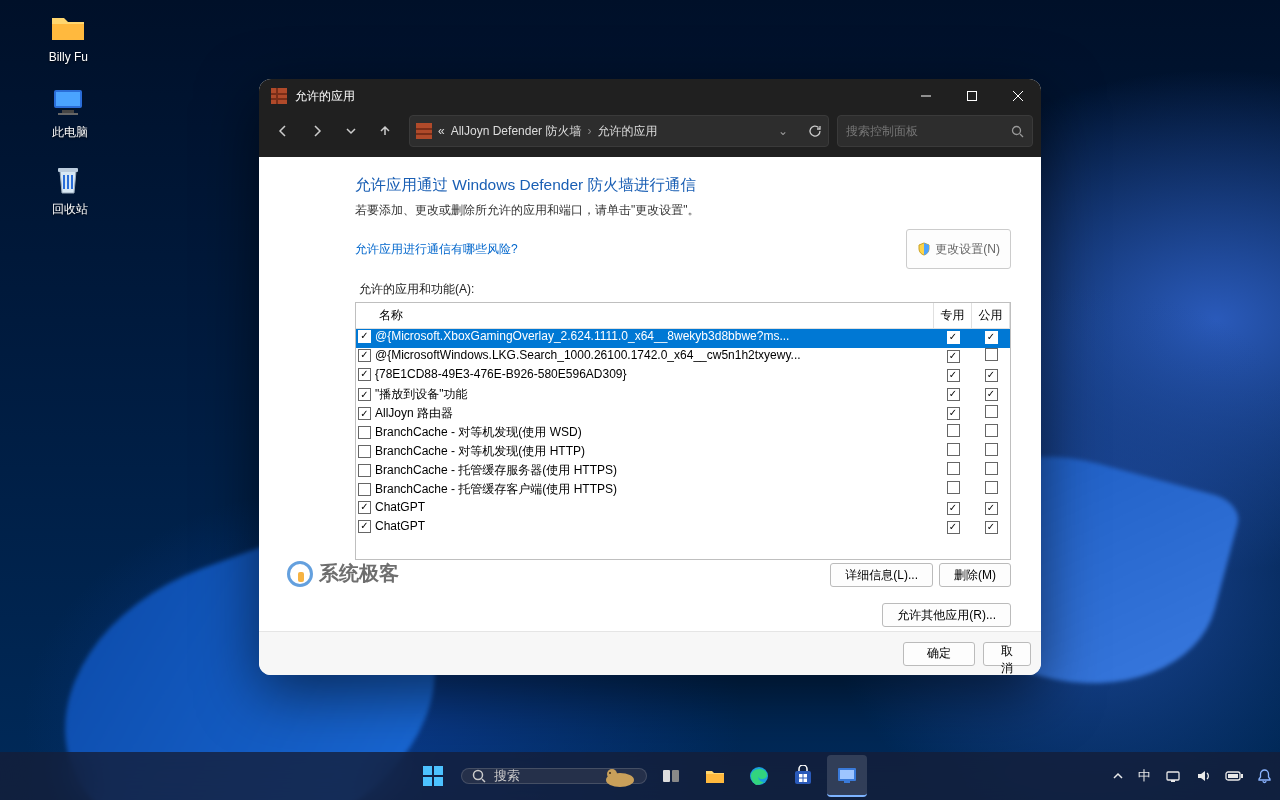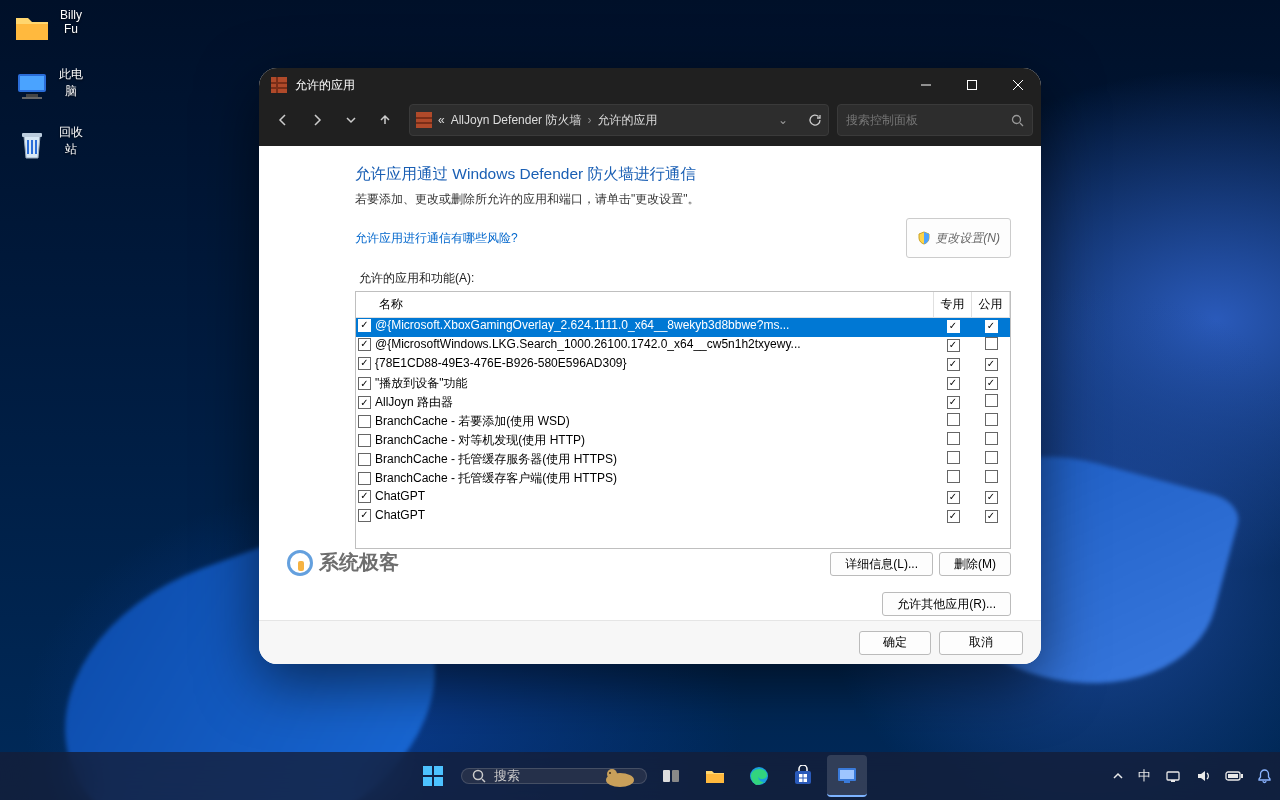--- a/index.html
+++ b/index.html
@@ -13,28 +13,28 @@
     radial-gradient(ellipse 500px 500px at 85% 70%, #1e4a9e 0%, transparent 55%),
     radial-gradient(ellipse 700px 500px at 95% 40%, #2a5aba 0%, transparent 50%),
     linear-gradient(180deg, #001029 0%, #001a3d 40%, #002a5a 100%);
 }
 .petal { position: absolute; border-radius: 50% 10% 50% 50%; filter: blur(2px); }
 .petal.p1 { width: 380px; height: 280px; left: 60px; bottom: -40px; background: linear-gradient(140deg,#0c4aa8,#1a6ad8); transform: rotate(-20deg); }
 .petal.p2 { width: 300px; height: 220px; right: 60px; bottom: 120px; background: linear-gradient(140deg,#1a5ac0,#3a7ae0); transform: rotate(15deg); }
 
 
 .desktop-icons { position: absolute; top: 8px; left: 12px; display: flex; flex-direction: column; gap: 18px; }
-.desktop-icon { width: 76px; display: flex; flex-direction: row; align-items: flex-start; gap: 2px; cursor: pointer; }
+.desktop-icon { width: 76px; display: flex; flex-direction: column; align-items: flex-end; gap: 2px; cursor: pointer; }
 .desktop-icon .ico { width: 40px; height: 40px; display:flex; align-items:center; justify-content:center; }
 .desktop-icon .lbl { color: #fff; font-size: 12px; text-align: center; text-shadow: 0 1px 2px rgba(0,0,0,.8); }
 
 
 .window {
-  position: absolute; left: 259px; top: 68px; width: 782px; height: 596px;
-  background: #fff; border-radius: 18px; box-shadow: 0 18px 60px rgba(0,0,0,.55);
+  position: absolute; left: 259px; top: 79px; width: 782px; height: 596px;
+  background: #fff; border-radius: 12px; box-shadow: 0 18px 60px rgba(0,0,0,.55);
   overflow: hidden; display: flex; flex-direction: column;
 }
 .titlebar { height: 34px; background: #202020; display: flex; align-items: center; color: #fff; }
 .titlebar .ticon { width: 16px; height: 16px; margin: 0 8px 0 12px; }
 .titlebar .ttitle { font-size: 12px; flex: 0 0 auto; }
 .titlebar .spacer { flex: 1; }
 .titlebar .wbtn { width: 46px; height: 34px; display:flex; align-items:center; justify-content:center; color:#fff; }
 
 .navbar { height: 44px; background: #202020; display:flex; align-items:center; gap:2px; padding: 0 8px 8px; }
 .navbtn { width: 32px; height: 32px; display:flex; align-items:center; justify-content:center; color:#ccc; border-radius:4px; }
@@ -45,21 +45,21 @@
 .searchbar { width: 196px; height:32px; background:#2d2d2d; border:1px solid #3a3a3a; border-radius:4px; display:flex; align-items:center; padding:0 8px; color:#999; font-size:12px; }
 .searchbar input { flex:1; background:transparent; border:none; outline:none; color:#f0abfc; font-size:12px; }
 
 .content { flex:1; background:#fff; padding: 18px 30px 12px 96px; overflow:auto; position:relative; }
 .content h1 { color:#1a5fb4; font-size:15.5px; font-weight:400; margin-bottom:6px; }
 .content .subtext { font-size:12px; color:#333; margin-bottom:10px; }
 .content .risk-link { color:#0066cc; font-size:12px; cursor:pointer; }
 
 .settings-row { display:flex; align-items:center; margin-bottom:12px; }
 .settings-row .grow { flex:1; }
-.settings-btn { height:40px; padding:12px 10px; font-size:12px; background:#fdfdfd; border:1px solid #ccc; border-radius:3px; display:flex; align-items:center; gap:4px; cursor:default; color:#666;font-style:italic; }
+.settings-btn { height:40px; padding:12px 10px; font-size:12px; background:#fdfdfd; border:1px solid #ccc; border-radius:3px; display:flex; align-items:center; gap:4px; cursor:default; color:#666; }
 
 .listlabel { font-size:12px; margin: 4px 0 4px 4px; color:#222; }
 .listbox { border:1px solid #bfbfbf; height: 258px; display:flex; flex-direction:column; }
 .listhead { display:flex; background:#fff; border-bottom:1px solid #e0e0e0; font-size:12px; }
 .listhead .col { padding:4px 6px; border-right:1px solid #e0e0e0; }
 .listhead .col.name { flex:1;margin-left:17px; }
 .listhead .col.cb { width:38px; text-align:center; }
 .listbody { flex:1; overflow-y:scroll; }
 .listrow { display:flex; align-items:flex-start; font-size:12px; height:19px; padding-left:2px; }
 .listrow.selected { background:#0078d4; color:#fff; }
@@ -71,21 +71,21 @@
 .listrow.selected .cbx { border-color:#fff; background:#fff; }
 
 .row-btns { display:flex; justify-content:flex-end; gap:6px; margin-top:3px; }
 .btn { height:24px; padding: 0 14px; font-size:12px; background:#fdfdfd; border:1px solid #bbb; border-radius:3px; cursor:pointer; }
 .btn:disabled { color:#888; }
 
 .watermark { position:absolute; left:28px; bottom:44px; display:flex; align-items:flex-end; gap:6px; color:#555; font-size:20px; font-weight:600; opacity:.85; pointer-events:none; }
 .watermark .wicon { width:26px; height:26px; border:3px solid #4a90d9; border-radius:50%; position:relative; }
 .watermark .wicon::after{ content:""; position:absolute; width:6px; height:10px; background:#f5a623; bottom:2px; left:8px; border-radius:2px; }
 
-.footer { height:44px; border-top:1px solid #e5e5e5; background:#f7f7f7; display:flex; align-items:center; justify-content:flex-end; gap:8px; padding:0 18px; }
+.footer { height:44px; border-top:1px solid #e5e5e5; background:#f7f7f7; display:flex; align-items:center; justify-content:flex-end; gap:8px; padding:0 10px; }
 
 
 .taskbar { position:absolute; left:0; right:0; bottom:0; height:48px; background: rgba(20,30,55,.78); backdrop-filter: blur(20px); display:flex; align-items:center; }
 .taskbar .center { position:absolute; left:50%; transform:translateX(-50%); display:flex; align-items:center; gap:4px; }
 .tb-btn { width:40px; height:40px; display:flex; align-items:center; justify-content:center; border-radius:4px; cursor:pointer; }
 .tb-btn.active { background: rgba(255,255,255,.14); border-bottom:2px solid #7db3ff; height:42px; }
 .tb-search { width:186px; height:16px; background: rgba(40,50,75,.9); border:1px solid rgba(255,255,255,.15); border-radius:16px; display:flex; align-items:center; padding:0 10px; gap:8px; color:#ccc; font-size:13px; margin-left:4px; position:relative; }
 .tb-search .animal { position:absolute; right:6px; width:38px; height:24px; }
 .taskbar .tray { position:absolute; right:8px; display:flex; align-items:center; gap:14px; color:#eaeaea; font-size:12px; }
 .tray .tbtn { display:flex; align-items:center; justify-content:center; cursor:pointer; }
@@ -266,21 +266,21 @@
             <div class="cell-name">
               <span class="cbx checked"></span>
               <span class="txt">AllJoyn 路由器</span>
             </div>
             <div class="cell-cb"><span class="cbx checked"></span></div>
             <div class="cell-cb"><span class="cbx"></span></div>
           </div>
           <div class="listrow">
             <div class="cell-name">
               <span class="cbx"></span>
-              <span class="txt">BranchCache - 若要添加(使用 WSD)</span>
+              <span class="txt">BranchCache - 对等机发现(使用 WSD)</span>
             </div>
             <div class="cell-cb"><span class="cbx"></span></div>
             <div class="cell-cb"><span class="cbx"></span></div>
           </div>
           <div class="listrow">
             <div class="cell-name">
               <span class="cbx"></span>
               <span class="txt">BranchCache - 对等机发现(使用 HTTP)</span>
             </div>
             <div class="cell-cb"><span class="cbx"></span></div>
@@ -330,21 +330,21 @@
     </div>
 
     <div class="watermark">
       <div class="wicon"></div>
       <span>系统极客</span>
     </div>
   </div>
 
   <div class="footer">
     <button class="btn" style="width:72px">确定</button>
-    <button class="btn" style="width:84px">取消</button>
+    <button class="btn" style="width:48px">取消</button>
   </div>
 </div>
 
 <div class="taskbar">
   <div class="center">
     <div class="tb-btn">
       <svg width="22" height="22" viewBox="0 0 22 22">
           <rect x="1" y="1" width="9" height="9" fill="#4cc2ff"></rect>
           <rect x="12" y="1" width="9" height="9" fill="#4cc2ff"></rect>
           <rect x="1" y="12" width="9" height="9" fill="#4cc2ff"></rect>

